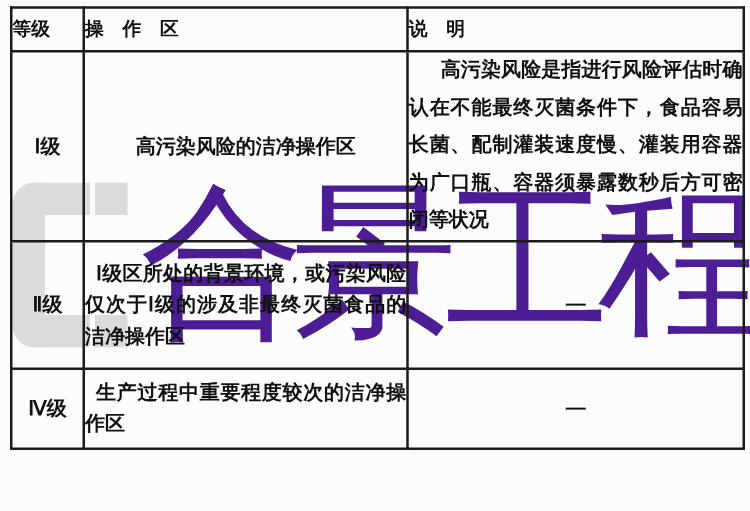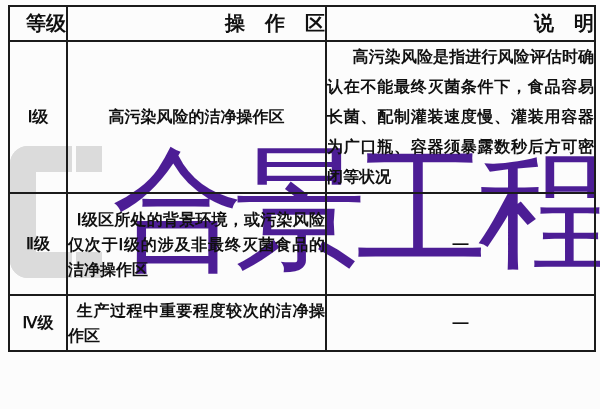--- a/index.html
+++ b/index.html
@@ -45,21 +45,21 @@
     color:#101010;
     font-weight:bold;
     font-size:16px;
   }
   table.doc td, table.doc th{
     border:2px solid #1b1b1b;
     padding:0;
     background:transparent;
     vertical-align:middle;
   }
-  th{font-size:20px;font-weight:bold;text-align:right;height:33px;}
+  th{font-size:15px;font-weight:bold;text-align:left;height:33px;}
   .col-grade{width:58px;}
   .col-zone{width:259px;}
   .col-note{width:269px;}
   .grade-cell{text-align:center;}
   .zone-center{text-align:center;margin-top:32px;}
   .zone-para{
     text-align:justify;
     padding:4px 11px;
     text-indent:0.55em;
     line-height:25px;
@@ -67,21 +67,21 @@
   .note-para{
     text-align:justify;
     padding:4px 5px 4px 4px;
     text-indent:1.6em;
     line-height:30px;
   }
   .note-dash{text-align:center;}
   .r1{height:143px;}
   .r2{height:102px;}
   .r3{height:58px;}
-  .r4{height:56px;}
+  .r4{height:64px;}
 </style>
 </head>
 <body>
 
 <div class="watermark">
   <div class="wm-logo">
     <div class="wm-bracket"></div>
     <div class="wm-sq top"></div>
     <div class="wm-sq bottom"></div>
   </div>

